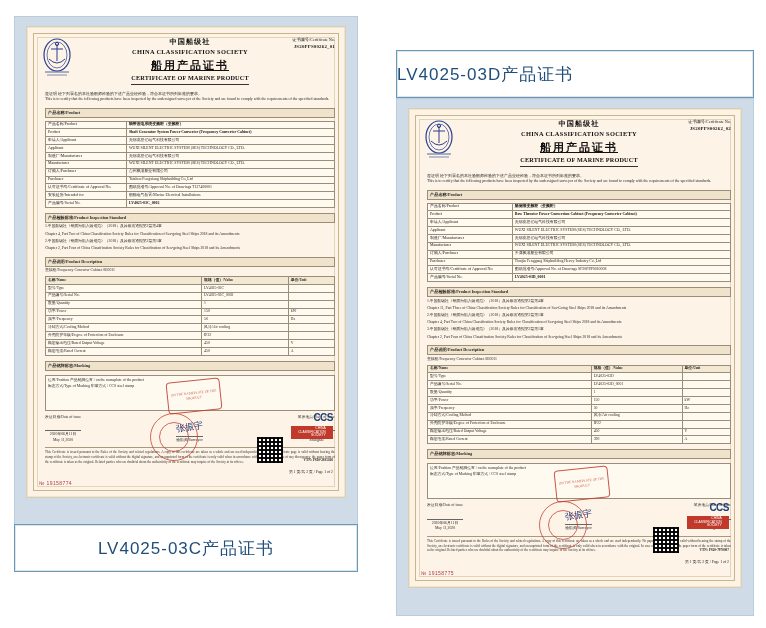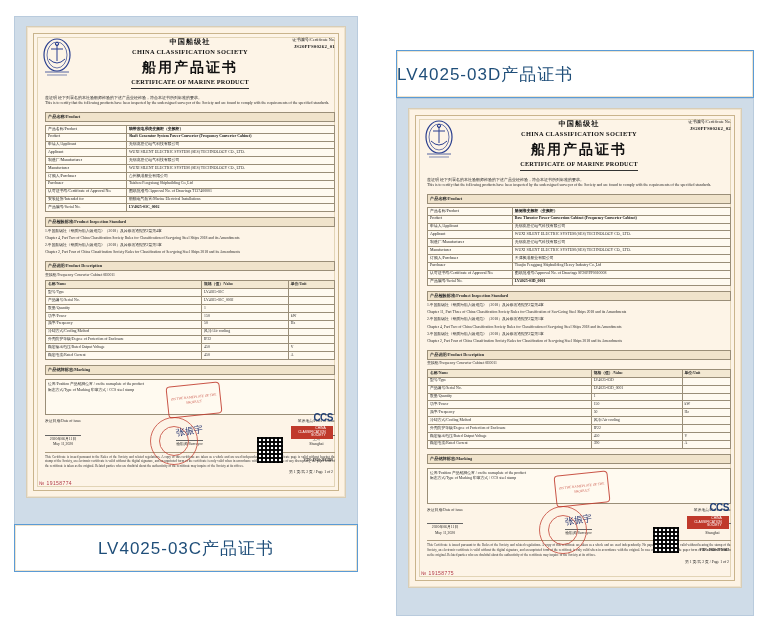--- a/index.html
+++ b/index.html
@@ -66,21 +66,21 @@
   .cert-no b{font-size:4.9px;letter-spacing:.2px;}
   .seal{
     position:absolute;left:0;top:0;width:40px;height:46px;
   }
   .seal svg{display:block;}
   .titleblock{
     text-align:center;padding-top:2px;
   }
   .t-cn{font-size:7.2px;font-weight:bold;letter-spacing:1px;color:#111;}
   .t-en{font-size:6.4px;font-weight:bold;letter-spacing:.3px;color:#111;}
-  .t-cn2{font-size:14px;font-weight:bold;letter-spacing:2px;color:#111;margin-top:1px;}
+  .t-cn2{font-size:11px;font-weight:bold;letter-spacing:2px;color:#111;margin-top:1px;text-decoration:underline;}
   .t-en2{font-size:6.2px;font-weight:bold;letter-spacing:.2px;color:#111;
     border-bottom:1px solid #333;display:inline-block;padding-bottom:1px;}
   .intro{
     margin-top:6px;font-size:3.9px;line-height:1.5;text-align:justify;
   }
   .intro .cnline{font-size:4px;}
   table.kv{
     width:100%;border-collapse:collapse;margin-top:3px;
   }
   table.kv td{

